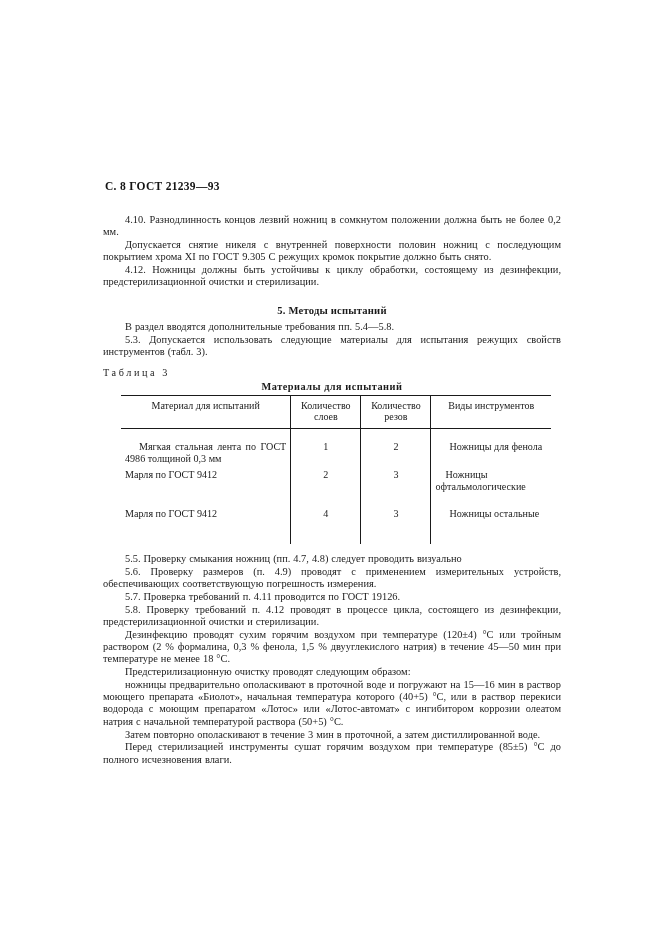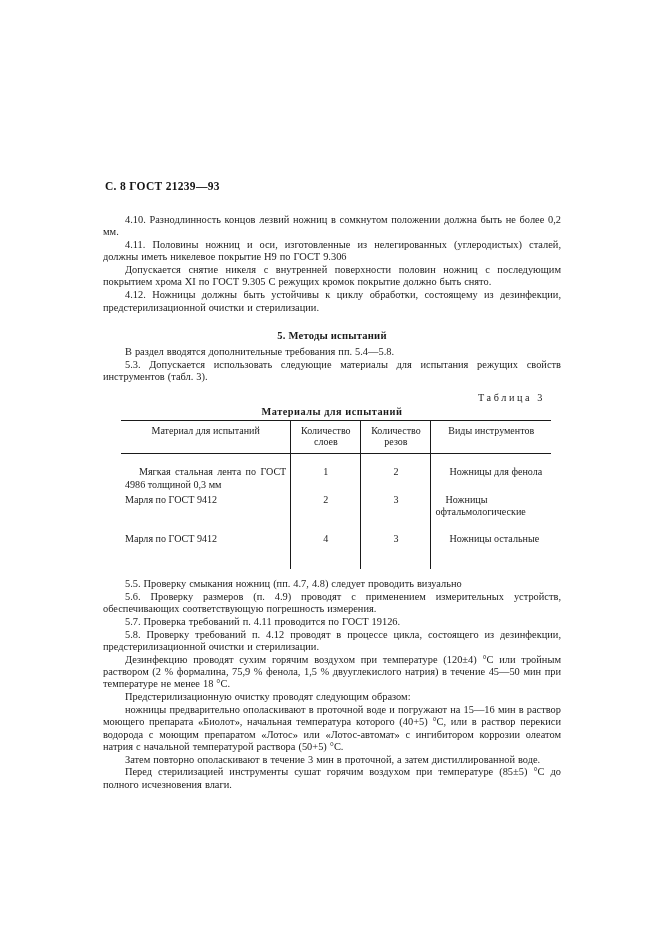--- a/index.html
+++ b/index.html
@@ -56,21 +56,20 @@
 
   .section-title {
     text-align: center;
     font-weight: bold;
     font-size: 10.6px;
     letter-spacing: 0.2px;
     margin: 16px 0 5px 0;
   }
 
   .table-label {
-    text-align: right;
     font-size: 10.2px;
     letter-spacing: 2.6px;
     margin: 9px 16px 3px 0;
   }
 
   .table-title {
     text-align: center;
     font-weight: bold;
     font-size: 10.3px;
     letter-spacing: 0.5px;
@@ -146,21 +145,20 @@
 </style>
 </head>
 <body>
 
 <div class="page">
   <div class="content">
 
     <div class="page-header">С. 8 ГОСТ 21239—93</div>
 
     <p class="para">4.10. Разнодлинность концов лезвий ножниц в сомкнутом положении должна быть не более 0,2 мм.</p>
-    <p class="para">4.11. Половины ножниц и оси, изготовленные из нелегированных (углеродистых) сталей, должны иметь никелевое покрытие Н9 по ГОСТ 9.306</p>
     <p class="para">Допускается снятие никеля с внутренней поверхности половин ножниц с последующим покрытием хрома XI по ГОСТ 9.305 С режущих кромок покрытие должно быть снято.</p>
     <p class="para">4.12. Ножницы должны быть устойчивы к циклу обработки, состоящему из дезинфекции, предстерилизационной очистки и стерилизации.</p>
 
     <div class="section-title">5. Методы испытаний</div>
 
     <p class="para">В раздел вводятся дополнительные требования пп. 5.4—5.8.</p>
     <p class="para">5.3. Допускается использовать следующие материалы для испытания режущих свойств инструментов (табл. 3).</p>
 
     <div class="table-label">Таблица 3</div>
 
@@ -228,21 +226,21 @@
       </table>
     </div>
 
     <div class="gap-m"></div>
 
     <p class="para">5.5. Проверку смыкания ножниц (пп. 4.7, 4.8) следует проводить визуально</p>
     <p class="para">5.6. Проверку размеров (п. 4.9) проводят с применением измерительных устройств, обеспечивающих соответствующую погрешность измерения.</p>
     <p class="para">5.7. Проверка требований п. 4.11 проводится по ГОСТ 19126.</p>
     <p class="para">5.8. Проверку требований п. 4.12 проводят в процессе цикла, состоящего из дезинфекции, предстерилизационной очистки и стерилизации.</p>
 
-    <p class="para">Дезинфекцию проводят сухим горячим воздухом при температуре (120±4) °С или тройным раствором (2 % формалина, 75,9 % фенола, 1,5 % двууглекислого натрия) в течение 45—50 мин при температуре не менее 18 °С.</p>
+    <p class="para">Дезинфекцию проводят сухим горячим воздухом при температуре (120±4) °С или тройным раствором (2 % формалина, 0,3 % фенола, 1,5 % двууглекислого натрия) в течение 45—50 мин при температуре не менее 18 °С.</p>
     <p class="para">Предстерилизационную очистку проводят следующим образом:</p>
     <p class="para">ножницы предварительно ополаскивают в проточной воде и погружают на 15—16 мин в раствор моющего препарата «Биолот», начальная температура которого (40+5) °С, или в раствор перекиси водорода с моющим препаратом «Лотос» или «Лотос-автомат» с ингибитором коррозии олеатом натрия с начальной температурой раствора (50+5) °С.</p>
     <p class="para">Затем повторно ополаскивают в течение 3 мин в проточной, а затем дистиллированной воде.</p>
     <p class="para">Перед стерилизацией инструменты сушат горячим воздухом при температуре (85±5) °С до полного исчезновения влаги.</p>
 
   </div>
   <div class="scan-tint"></div>
 </div>
 
 </body></html>

